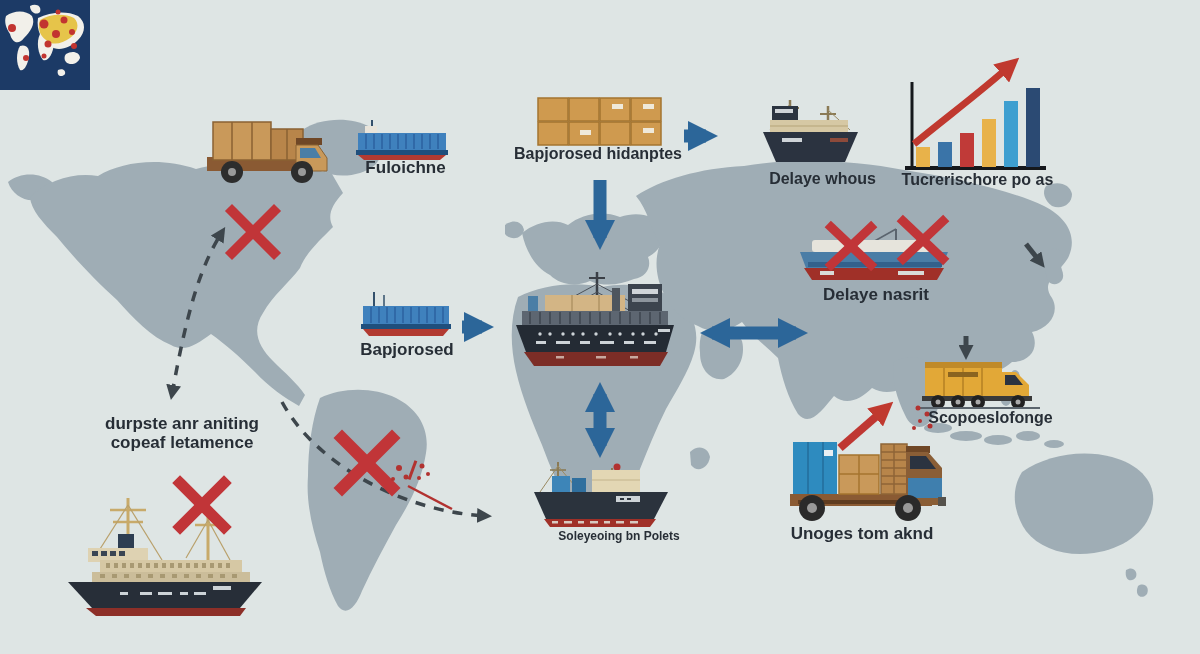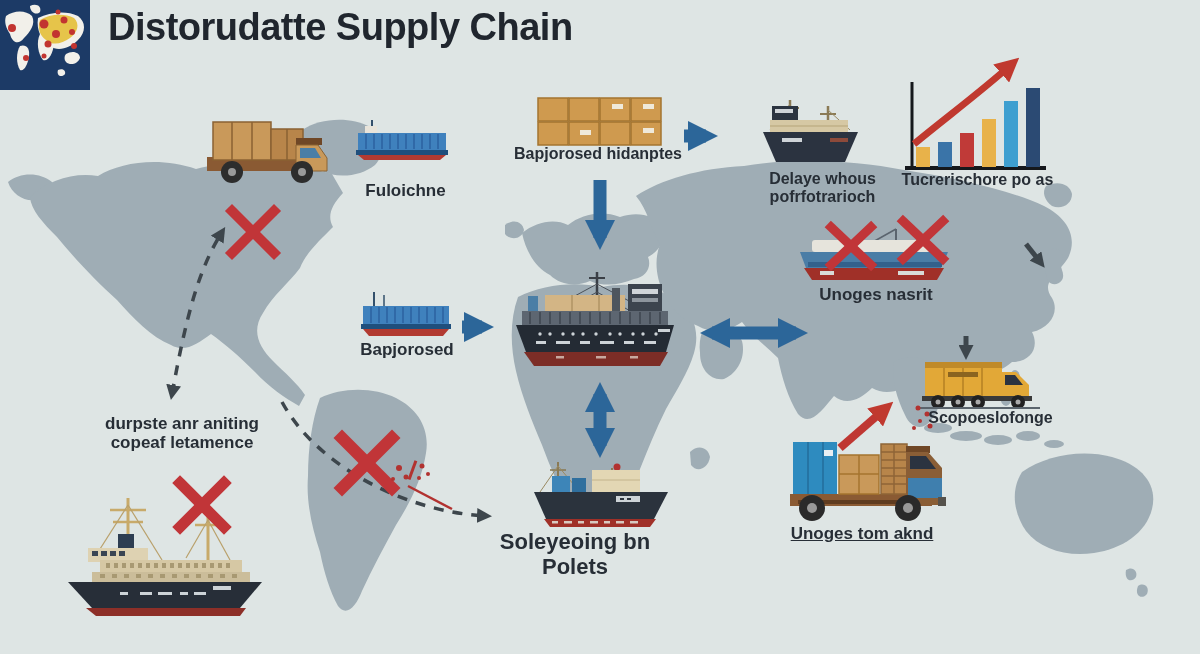--- a/index.html
+++ b/index.html
@@ -1,30 +1,30 @@
 <!DOCTYPE html>
 <html><head>
 <meta charset="utf-8">
 <style>
   html,body{margin:0;padding:0;background:#b9c2c4;}
   .stage{position:relative;width:1200px;height:654px;background:#dee5e4;overflow:hidden;
          font-family:"Liberation Sans",sans-serif;}
   .layer{position:absolute;left:0;top:0;}
   .lbl{position:absolute;font-weight:bold;color:#272e36;text-align:center;line-height:1.13;}
-  .lbl-fuloichne{left:328px;top:158px;width:155px;font-size:17px;margin-top:23px;}
+  .lbl-fuloichne{left:328px;top:158px;width:155px;font-size:17px;}
   .lbl-boxes{left:512px;top:145px;width:172px;font-size:16px;}
   .lbl-ciocese{left:735px;top:170px;width:175px;font-size:16px;}
   .lbl-chart{left:900px;top:171px;width:155px;font-size:16px;}
   .lbl-delaye{left:798px;top:285px;width:156px;font-size:17px;}
   .lbl-noteright{left:988px;top:275px;width:172px;font-size:16px;}
   .lbl-noteright .faint{font-size:9px;opacity:.55;font-weight:600;letter-spacing:1px;}
   .lbl-bapjorosed{left:338px;top:340px;width:138px;font-size:17px;}
   .lbl-noteleft{left:92px;top:414px;width:180px;font-size:17px;line-height:19px;}
-  .lbl-soleyeoing{left:480px;top:530px;width:190px;font-size:22px;}
-  .lbl-unoges{left:772px;top:524px;width:180px;font-size:17px;text-decoration:underline;}
+  .lbl-soleyeoing{left:524px;top:530px;width:190px;font-size:12px;}
+  .lbl-unoges{left:772px;top:524px;width:180px;font-size:17px;}
   .lbl-scopo{left:918px;top:409px;width:145px;font-size:16px;}
   .title{position:absolute;left:108px;top:6px;font-size:38px;font-weight:800;
          color:#20262e;letter-spacing:-0.5px;}
   .logo{position:absolute;left:0;top:0;width:90px;height:90px;}
   .bars{position:absolute;left:916px;top:85px;width:128px;height:82px;
         display:flex;align-items:flex-end;gap:8px;}
   .bars .bar{width:14px;}
 </style>
 </head>
 <body>
@@ -468,30 +468,28 @@
       <circle cx="64" cy="20" r="3.5"></circle>
         <circle cx="48" cy="44" r="3.5"></circle>
         <circle cx="72" cy="32" r="3"></circle>
       <circle cx="26" cy="58" r="3"></circle>
         <circle cx="74" cy="46" r="3"></circle>
         <circle cx="44" cy="56" r="2.5"></circle>
       <circle cx="58" cy="12" r="2.5"></circle>
     </g>
   </svg>
 
-  <div class="title">Distorudatte Supply Chain</div>
 
   <div class="lbl lbl-fuloichne">Fuloichne</div>
   <div class="lbl lbl-boxes">Bapjorosed hidanptes</div>
   <div class="lbl lbl-ciocese">
     <div>Delaye whous</div>
-    <div>pofrfotrarioch</div>
   </div>
   <div class="lbl lbl-chart">Tucrerischore po as</div>
-  <div class="lbl lbl-delaye">Unoges nasrit</div>
+  <div class="lbl lbl-delaye">Delaye nasrit</div>
   <div class="lbl lbl-bapjorosed">Bapjorosed</div>
   <div class="lbl lbl-noteleft">
     <div>durpste anr aniting</div>
     <div>copeaf letamence</div>
   </div>
   <div class="lbl lbl-soleyeoing">Soleyeoing bn Polets</div>
   <div class="lbl lbl-unoges">
     <div>Unoges tom aknd</div>
   </div>
   <div class="lbl lbl-scopo">Scopoeslofonge</div>

